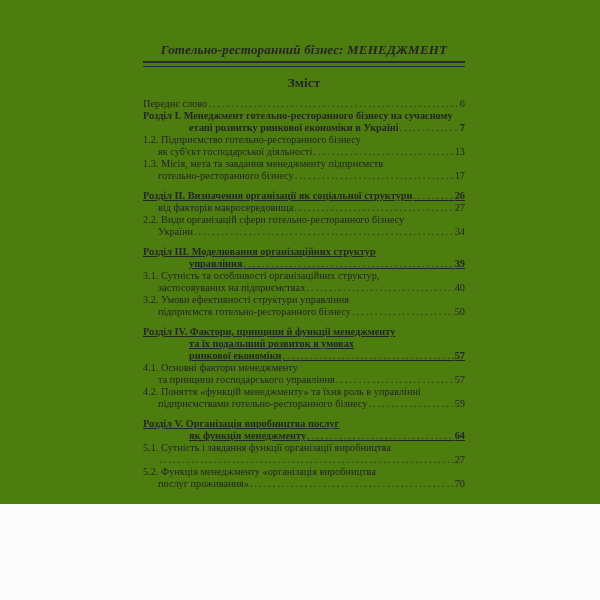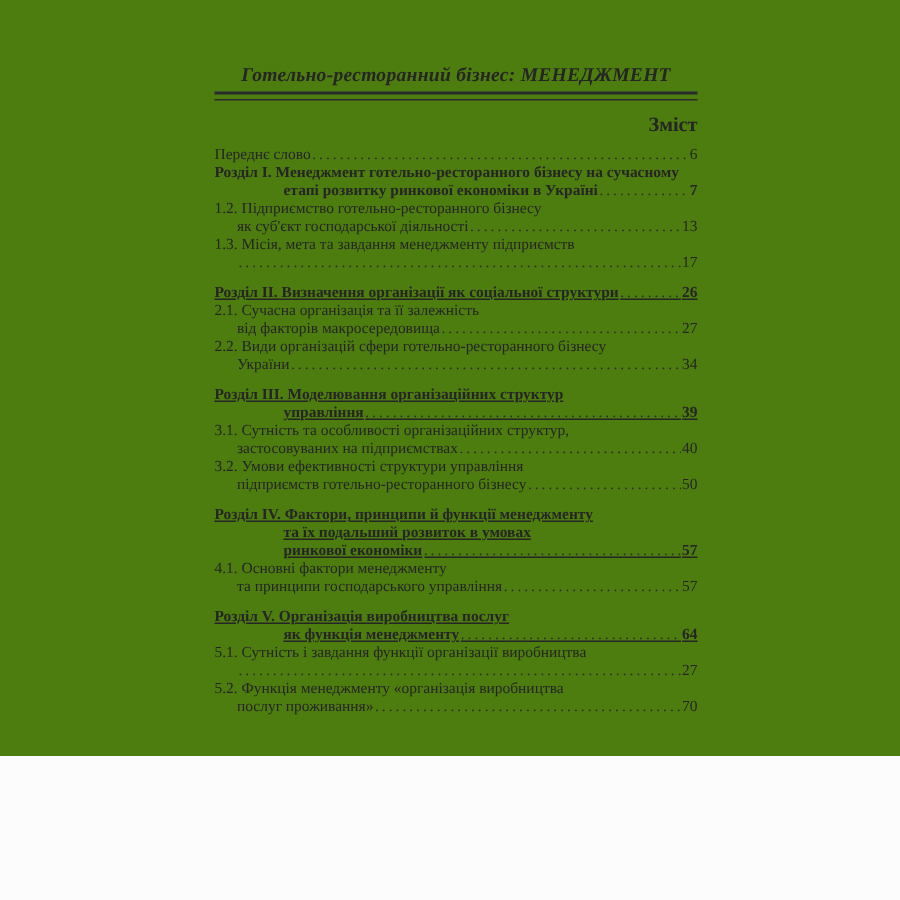--- a/index.html
+++ b/index.html
@@ -10,21 +10,21 @@
     font-family: "Liberation Serif", serif;
     color: #252525;
   }
   .sheet { position: relative; width: 600px; height: 504px; overflow: hidden; background: #4d7c0f; }
   .content { position: absolute; left: 143px; top: 42px; width: 322px; }
   .running-head {
     text-align: center; font-weight: 700; font-style: italic;
     font-size: 13px; white-space: nowrap; letter-spacing: 0.2px;
   }
   .rule { margin-top: 3px; height: 6px; border-top: 2px solid #2b2b2b; border-bottom: 1px solid #2b2b2b; }
-  .doc-title { margin-top: 8px; text-align: right; font-weight: 700; font-size: 13.5px; }
+  .doc-title { margin-top: 8px; text-align: center; font-weight: 700; font-size: 13.5px; }
   .toc { margin-top: 7px; font-size: 10.3px; line-height: 12px; }
   .entry.chapter { font-weight: 700; }
   .entry.gap { margin-top: 8px; text-decoration: underline; }
   .tline { display: flex; align-items: flex-end; white-space: nowrap; }
   .t { flex: 0 0 auto; }
   .cont-ch { padding-left: 46px; }
   .cont-sub { padding-left: 15px; }
   .leader {
     flex: 1 1 auto; overflow: hidden; white-space: nowrap;
     letter-spacing: 2px; font-weight: 400; color: #2b2b2b; margin-left: 1px;
@@ -76,37 +76,35 @@
           <span class="leader"></span>
           <span class="pg">13</span>
         </div>
       </div>
 
       <div class="entry sub">
         <div class="tline">
           <span class="t">1.3. Місія, мета та завдання менеджменту підприємств</span>
         </div>
         <div class="tline cont-sub">
+          <span class="t">готельно-ресторанного бізнесу</span>
           <span class="leader"></span>
           <span class="pg">17</span>
         </div>
       </div>
 
       <div class="entry chapter gap">
         <div class="tline">
           <span class="t">Розділ II. Визначення організації як соціальної структури</span>
           <span class="leader"></span>
           <span class="pg">26</span>
         </div>
       </div>
 
       <div class="entry sub">
-        <div class="tline">
-          <span class="t">2.1. Сучасна організація та її залежність</span>
-        </div>
         <div class="tline cont-sub">
           <span class="t">від факторів макросередовища</span>
           <span class="leader"></span>
           <span class="pg">27</span>
         </div>
       </div>
 
       <div class="entry sub">
         <div class="tline">
           <span class="t">2.2. Види організацій сфери готельно-ресторанного бізнесу</span>
@@ -169,20 +167,30 @@
         <div class="tline">
           <span class="t">4.1. Основні фактори менеджменту</span>
         </div>
         <div class="tline cont-sub">
           <span class="t">та принципи господарського управління</span>
           <span class="leader"></span>
           <span class="pg">57</span>
         </div>
       </div>
 
+      <div class="entry sub">
+        <div class="tline">
+          <span class="t">4.2. Поняття «функцій менеджменту» та їхня роль в управлінні</span>
+        </div>
+        <div class="tline cont-sub">
+          <span class="t">підприємствами готельно-ресторанного бізнесу</span>
+          <span class="leader"></span>
+          <span class="pg">59</span>
+        </div>
+      </div>
 
       <div class="entry chapter gap">
         <div class="tline">
           <span class="t">Розділ V. Організація виробництва послуг</span>
         </div>
         <div class="tline cont-ch">
           <span class="t">як функція менеджменту</span>
           <span class="leader"></span>
           <span class="pg">64</span>
         </div>

